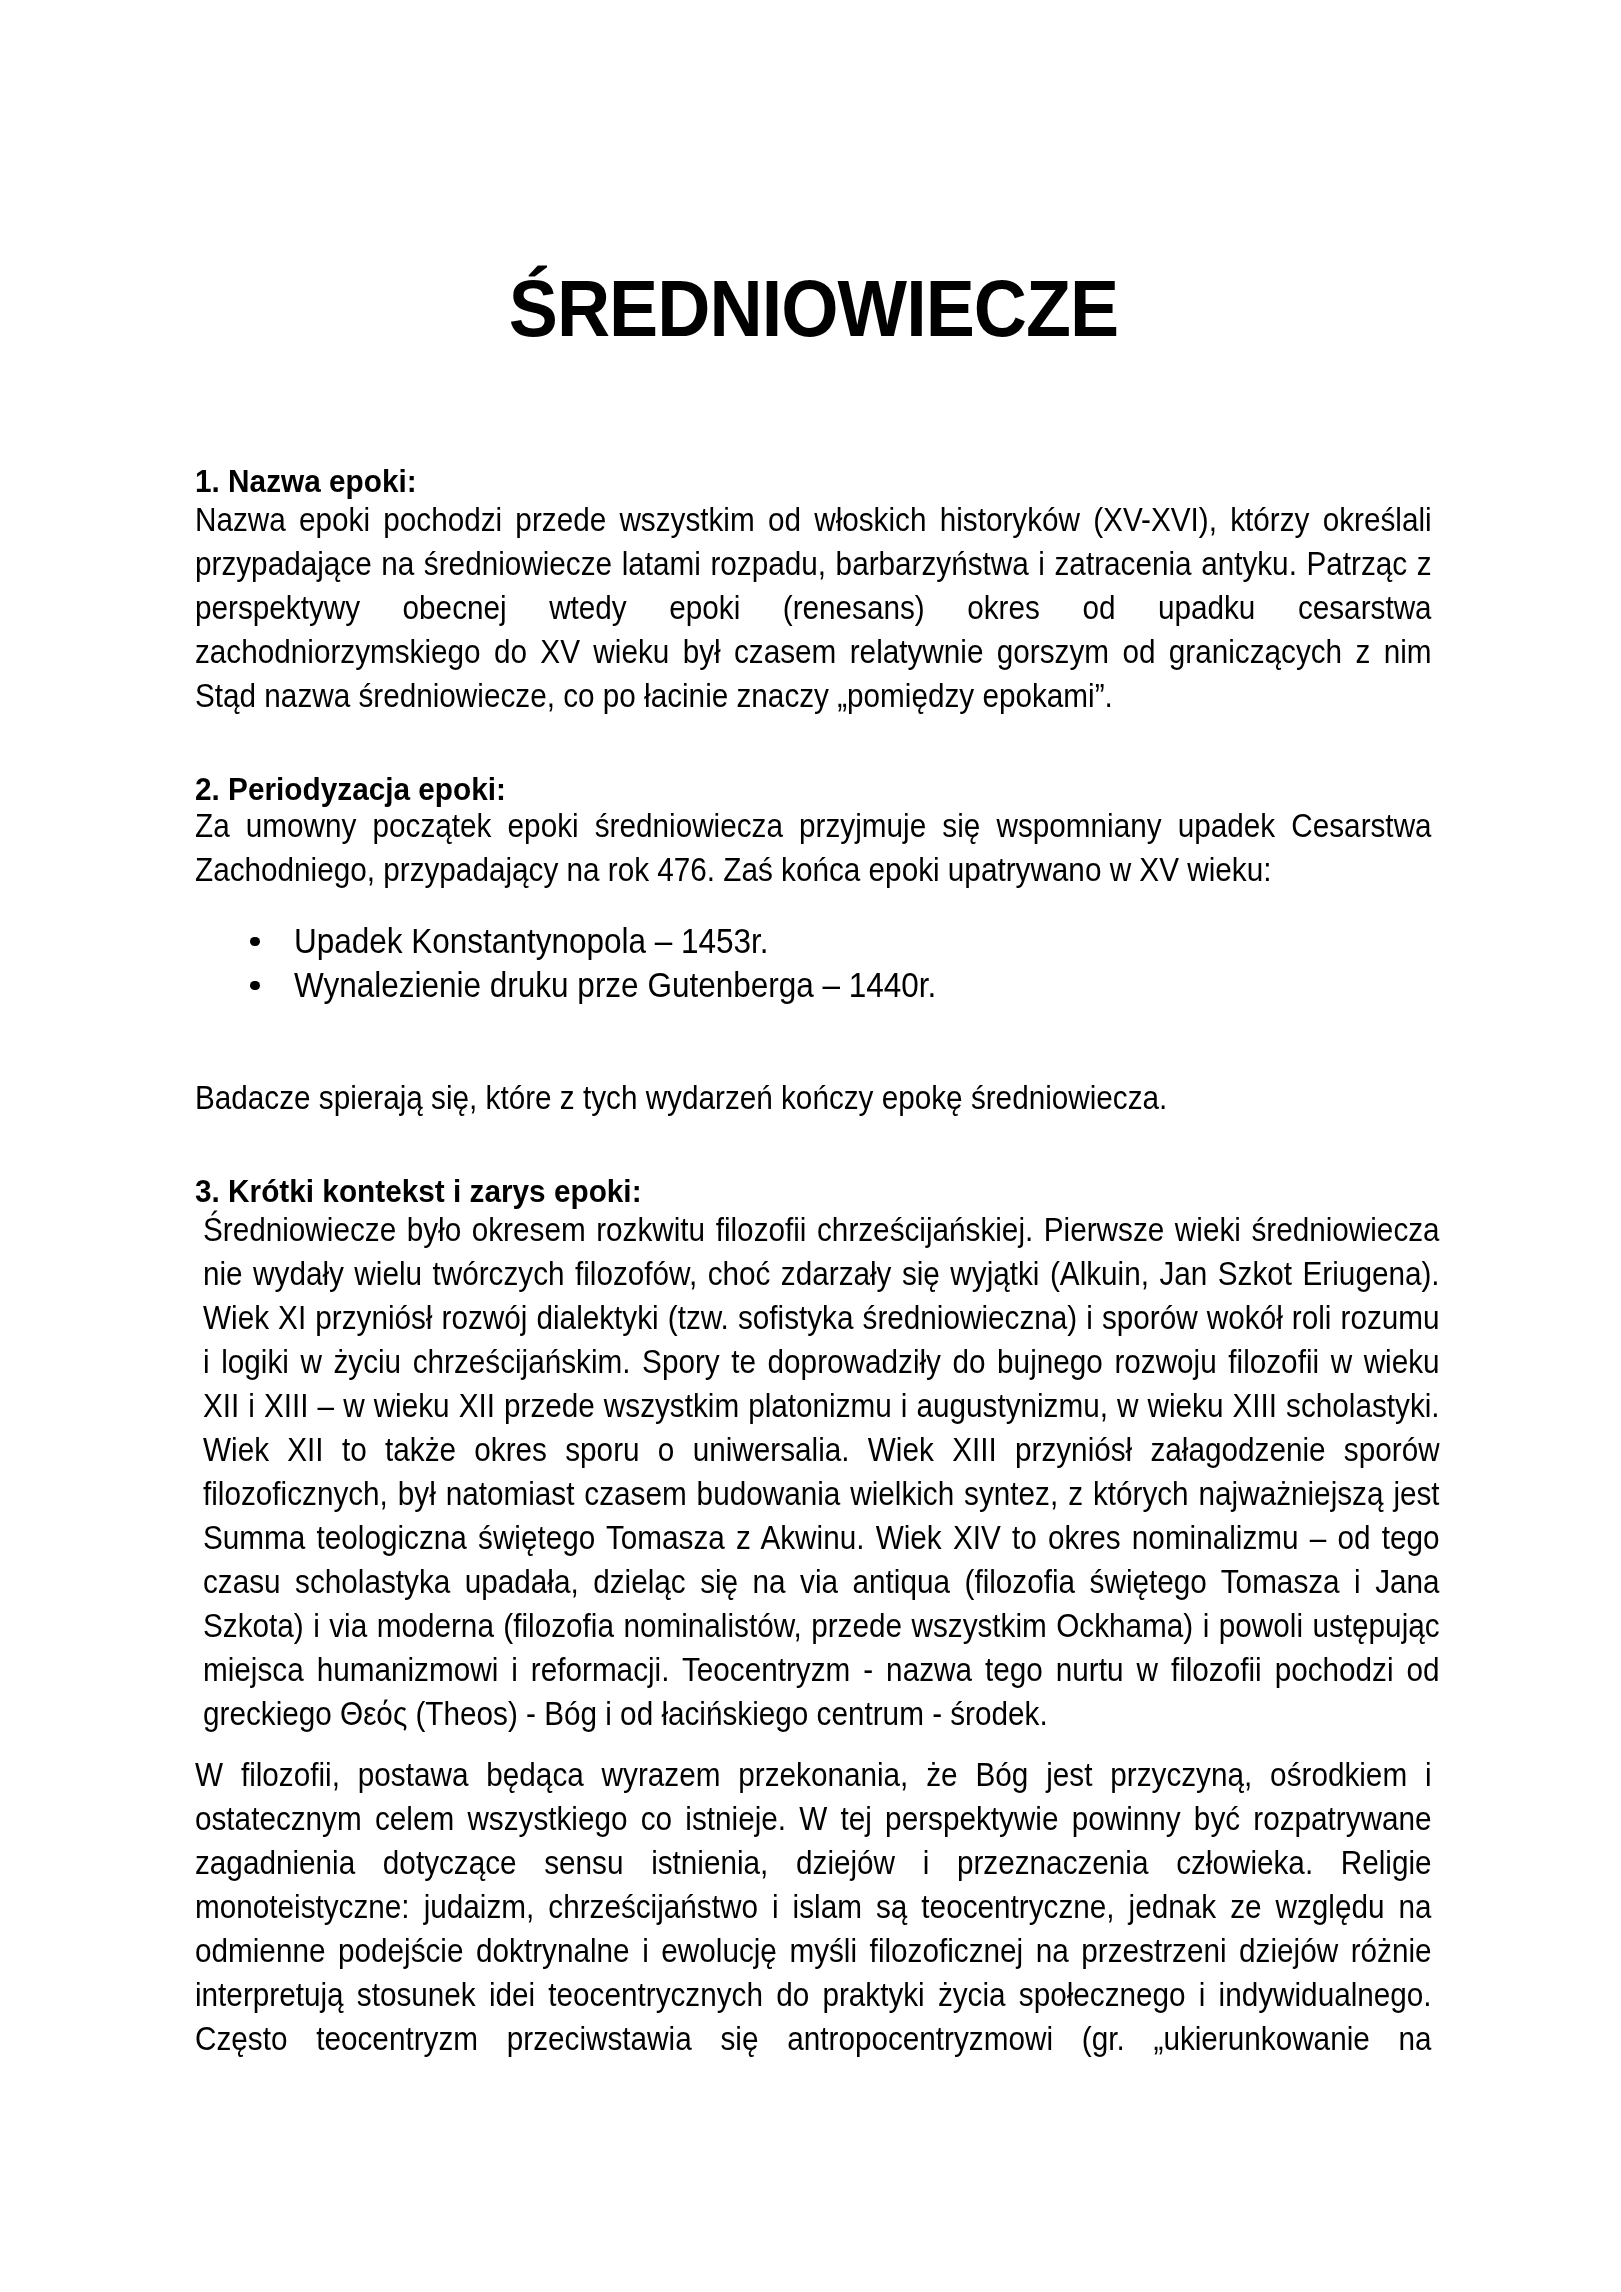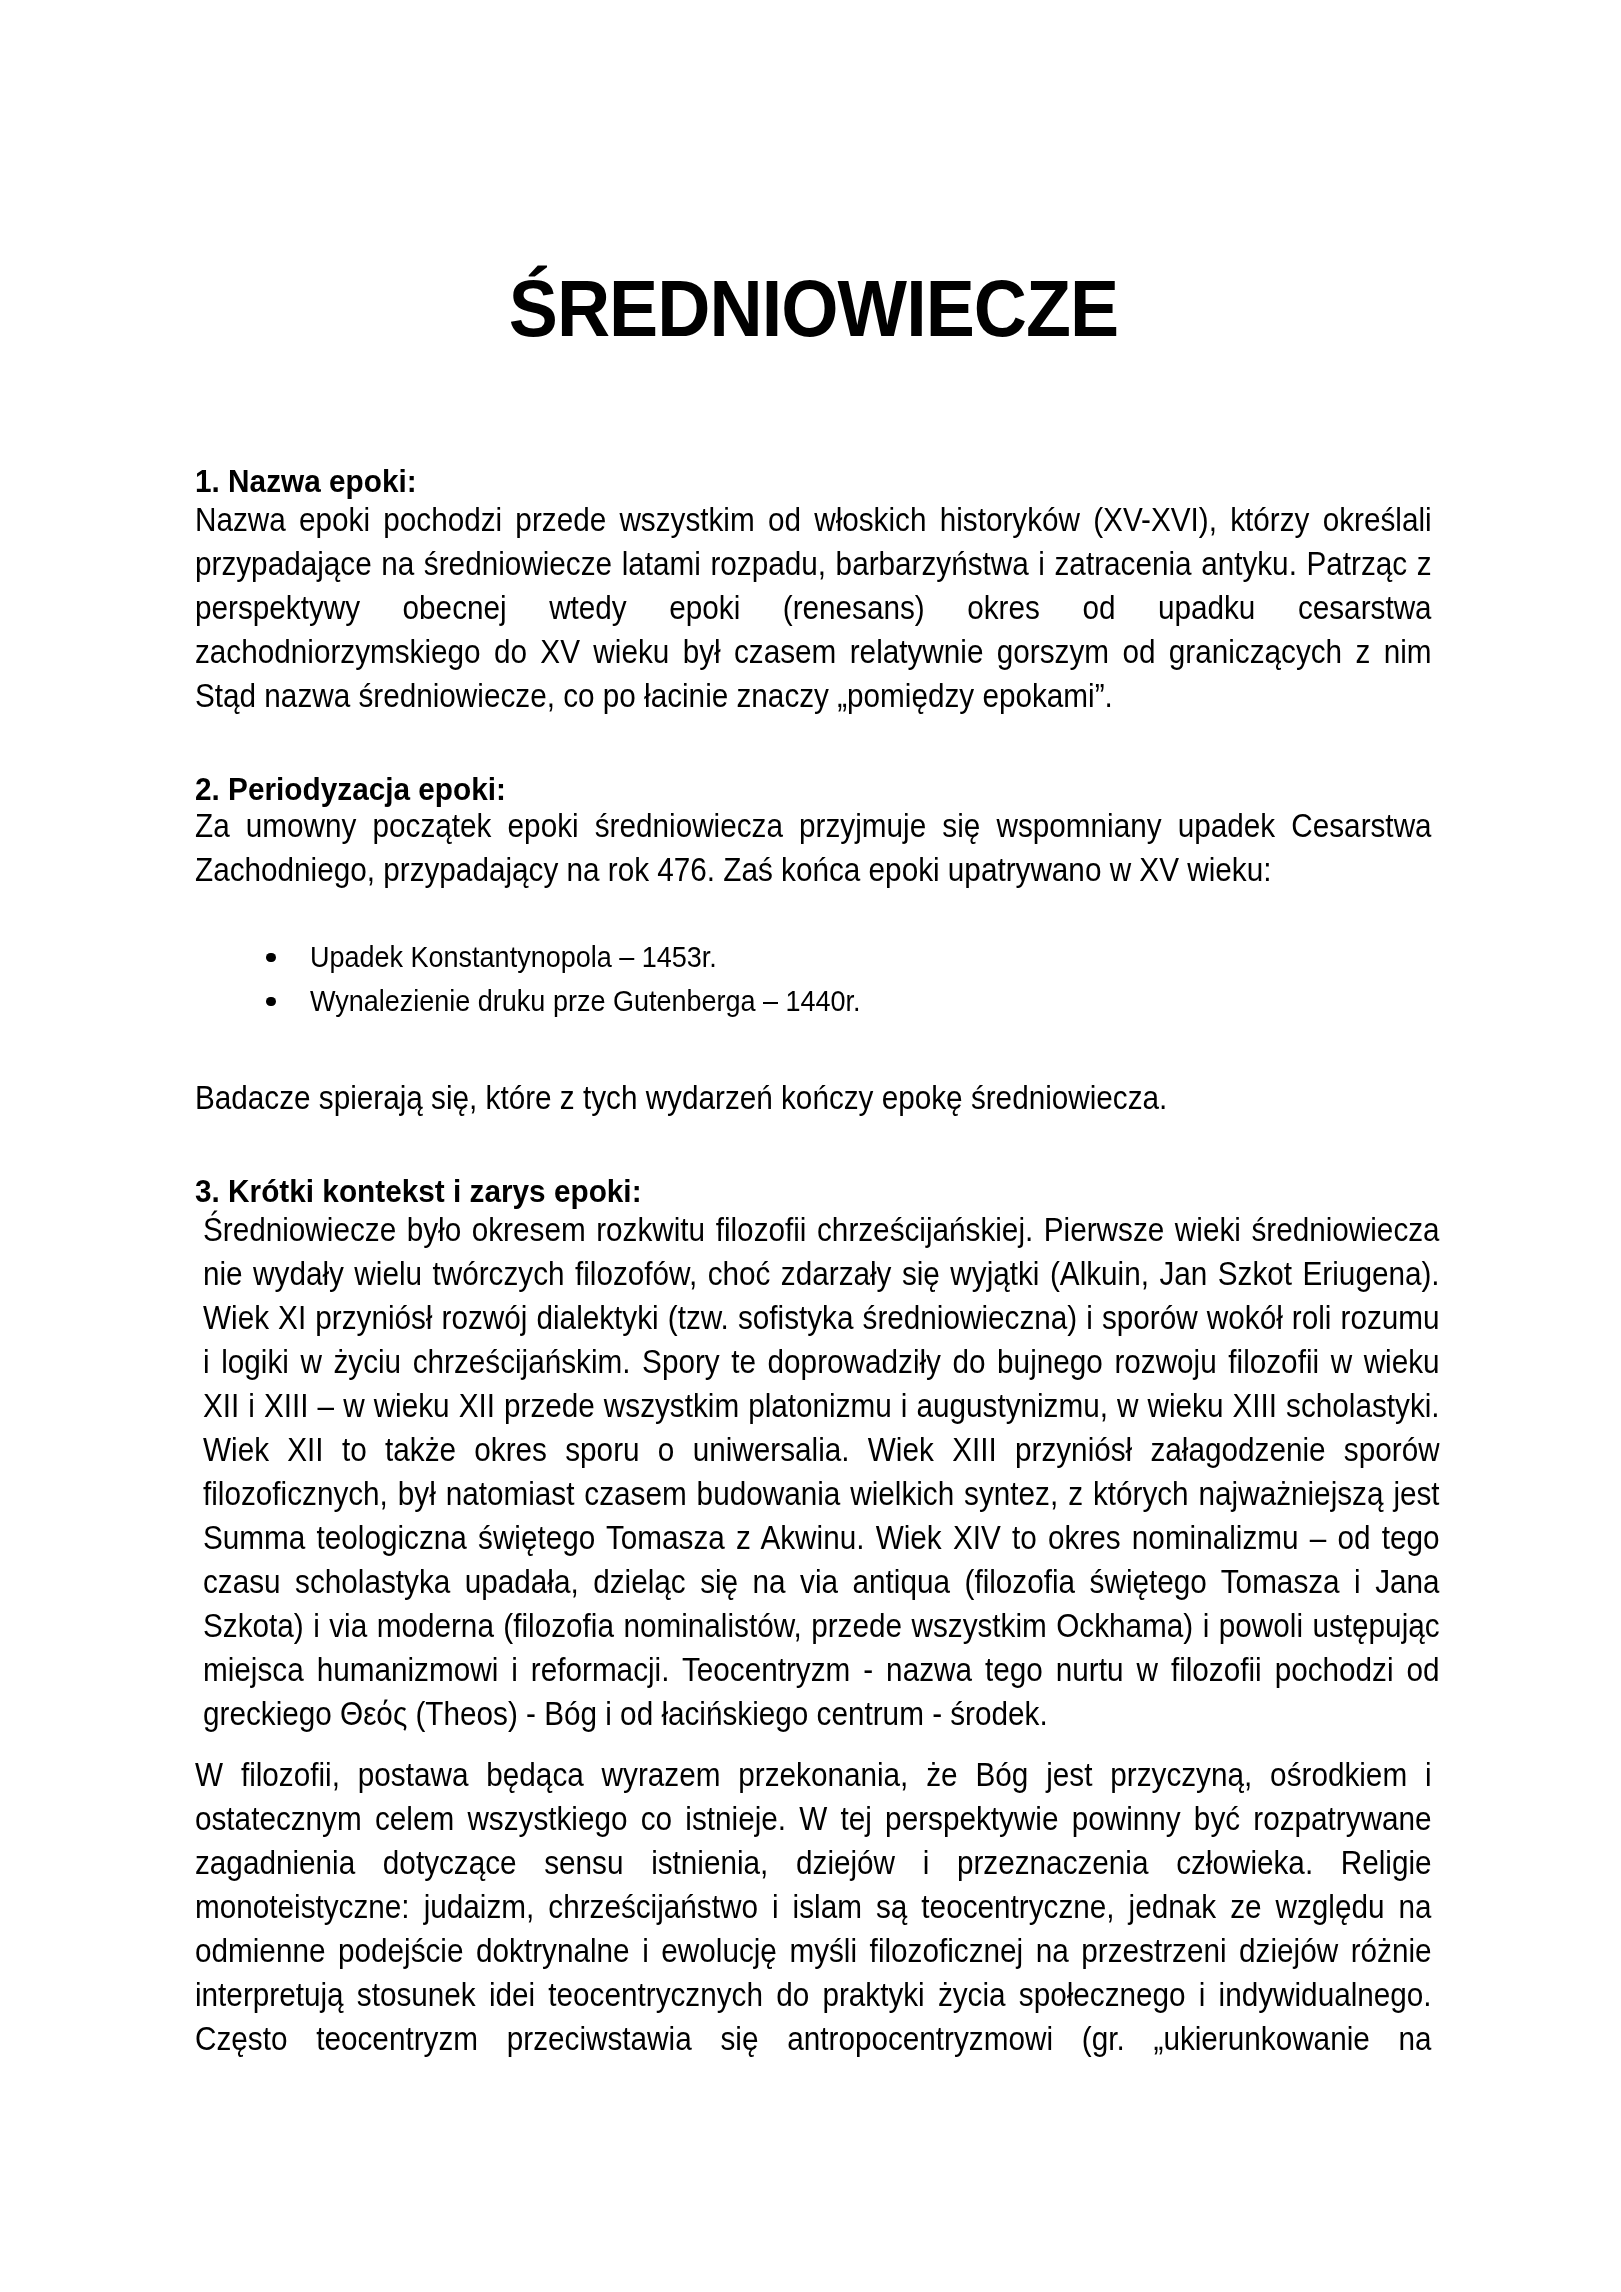--- a/index.html
+++ b/index.html
@@ -62,24 +62,24 @@
       text-align: justify;
       text-align-last: justify;
       white-space: normal;
       width: 1374px; 
       overflow: hidden;
     }
     .bullets {
       position: absolute;
       left: 0;
       width: 1237px;
-      margin: 16px;
+      margin: 0;
       padding: 0;
       list-style: none;
-      font-size: 30px;
+      font-size: 35px;
       line-height: 44px;
     }
     .bullets li {
       position: relative;
       height: 44px;
       white-space: nowrap;
     }
     .bullet-dot {
       position: absolute;
       left: 55px;

